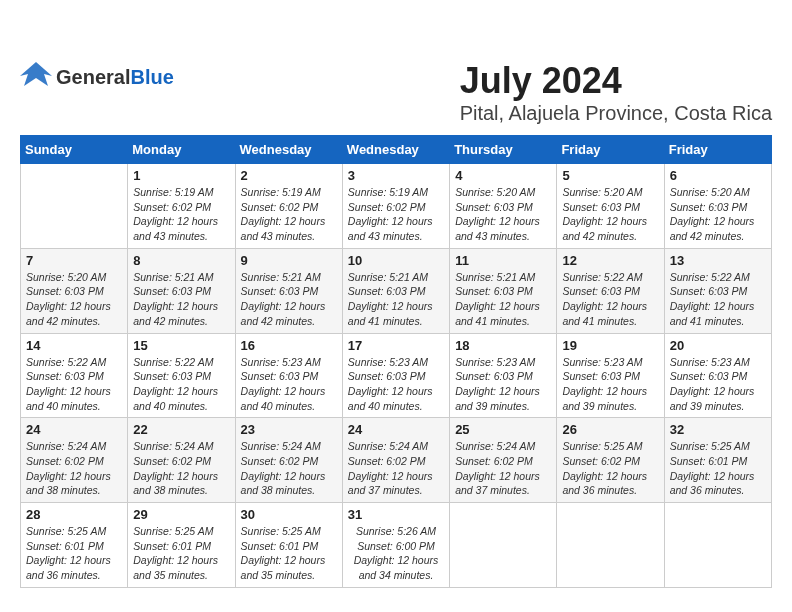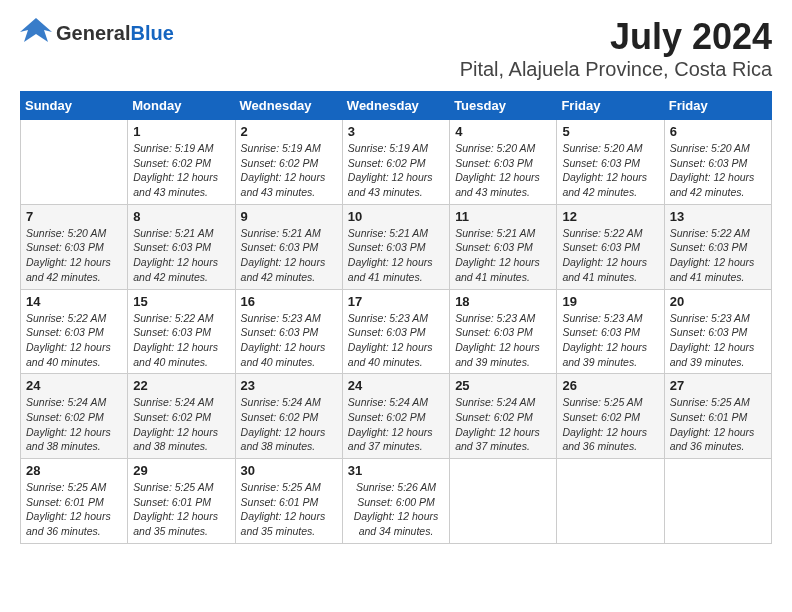--- a/index.html
+++ b/index.html
@@ -8,33 +8,33 @@
       background: #fff;
       width: 792px;
       min-height: 612px;
       padding: 16px 20px;
     }
     .header-section {
       display: flex;
       justify-content: space-between;
       align-items: flex-start;
       margin-bottom: 10px;
+      margin-top: 44px;
     }
     .logo {
       display: flex;
       flex-direction: column;
       align-items: flex-start;
     }
     .logo-wrapper {
       display: flex;
       align-items: center;
       gap: 4px;
     }
     .title-block {
-      text-align: right;
     }
     .main-title {
       font-size: 36px;
       font-weight: bold;
       color: #222;
     }
     .subtitle {
       font-size: 20px;
       color: #444;
     }
@@ -100,21 +100,21 @@
   </div>
 </div>
 
 <table>
   <thead>
     <tr>
     <th>Sunday</th>
         <th>Monday</th>
         <th>Wednesday</th>
         <th>Wednesday</th>
-        <th>Tuesday</th>
+        <th>Thursday</th>
         <th>Friday</th>
         <th>Friday</th>
       </tr>
   </thead>
   <tbody id="calendar-body">
   <tr>
         <td class="empty-cell"></td>
         <td>
           <span class="day-num">1</span>
           <div class="day-info" style="white-space: pre-line;">Sunrise: 5:19 AM
@@ -297,21 +297,21 @@
 and 37 minutes.</div>
         </td>
         <td>
           <span class="day-num">26</span>
           <div class="day-info" style="white-space: pre-line;">Sunrise: 5:25 AM
 Sunset: 6:02 PM
 Daylight: 12 hours
 and 36 minutes.</div>
         </td>
         <td>
-          <span class="day-num">27</span>
+          <span class="day-num">32</span>
           <div class="day-info" style="white-space: pre-line;">Sunrise: 5:25 AM
 Sunset: 6:01 PM
 Daylight: 12 hours
 and 36 minutes.</div>
         </td>
       </tr>
       <tr>
         <td>
           <span class="day-num">28</span>
           <div class="day-info" style="white-space: pre-line;">Sunrise: 5:25 AM

